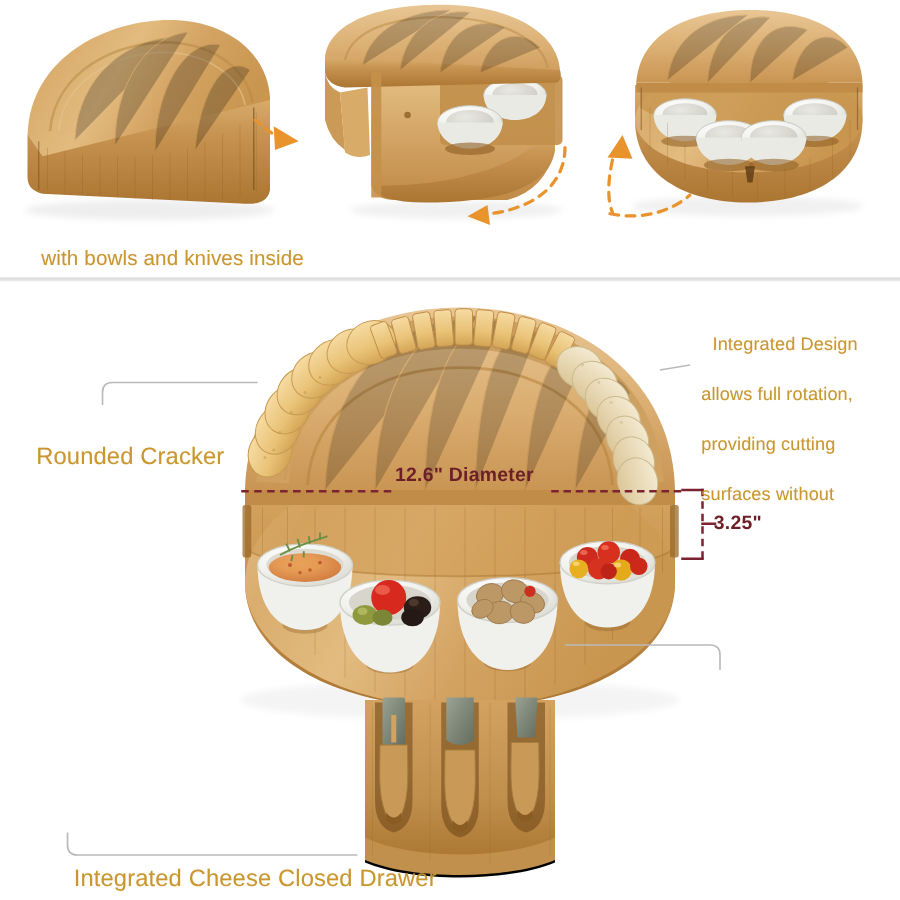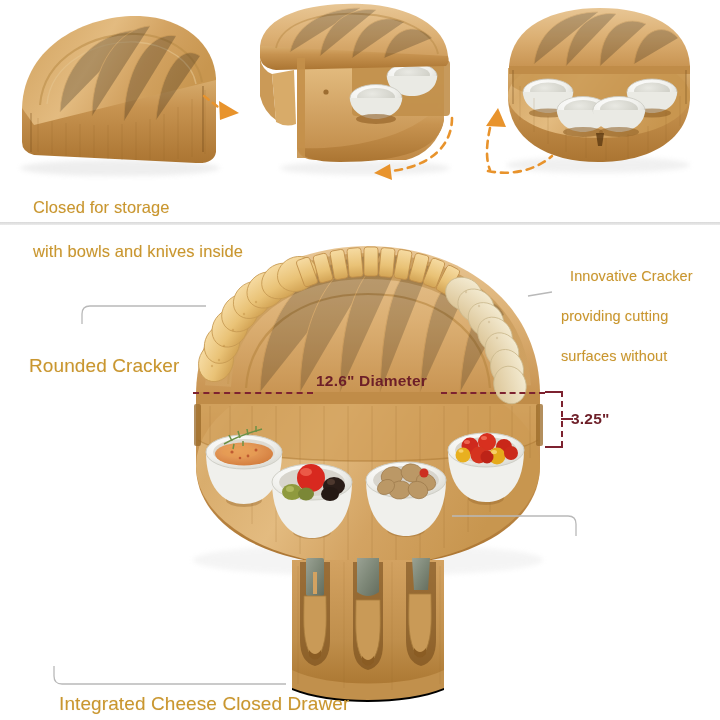--- a/index.html
+++ b/index.html
@@ -559,30 +559,30 @@
   <div class="dash-h" style="left:441px; top:392px; width:104px;"></div>
   <div class="dim-text" style="left:316px; top:372px;">12.6" Diameter</div>
 
   <div class="tick-h" style="left:545px; top:391px; width:18px;"></div>
   <div class="dash-v" style="left:561px; top:391px; height:56px;"></div>
   <div class="tick-h" style="left:545px; top:446px; width:18px;"></div>
   <div class="tick-h" style="left:561px; top:418px; width:12px;"></div>
   <div class="dim-text" style="left:571px; top:410px;">3.25"</div>
 
   <div class="anno" style="left:33px; top:175px; font-size:16.5px;">
-    <div>Closed for storage</div>
     <div>with bowls and knives inside</div>
   </div>
 
   <div class="anno" style="left:29px; top:328px;">
     <div>Rounded Cracker</div>
   </div>
 
   <div class="anno small" style="left:561px; top:246px;">
-    <div style="padding-left:9px;">Innovative Cracker</div>
+    <div style="padding-left:9px;">Integrated Design</div>
+    <div>allows full rotation,</div>
     <div>providing cutting</div>
     <div>surfaces without</div>
   </div>
 
 
   <div class="anno" style="left:59px; top:666px;">
     <div>Integrated Cheese Closed Drawer</div>
   </div>
 
 </div>

